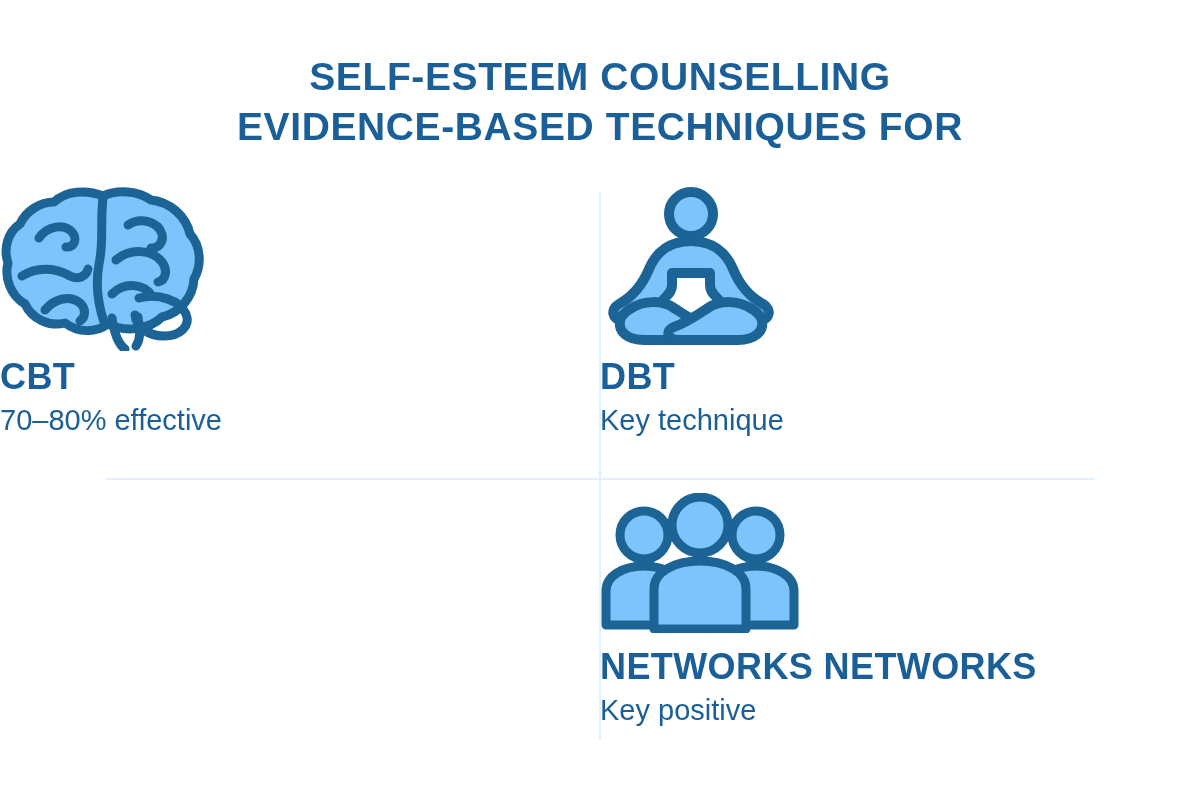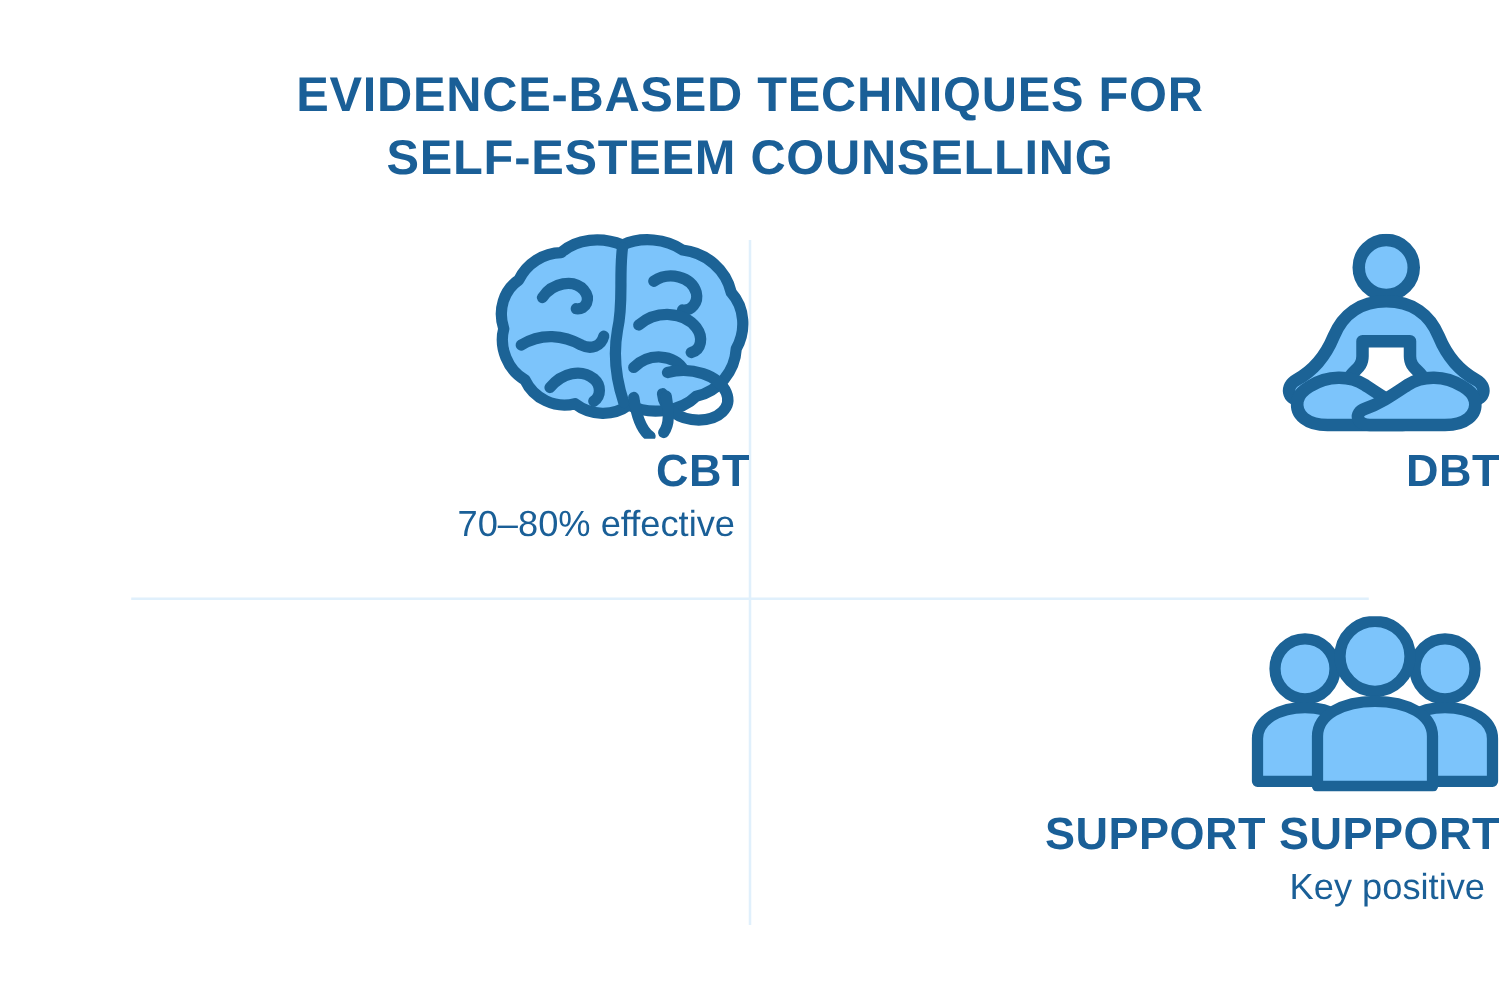--- a/index.html
+++ b/index.html
@@ -70,21 +70,21 @@
     width: 1200px;
     height: 600px;
   }
   .cell {
     position: absolute;
     width: 600px;
     height: 300px;
     box-sizing: border-box;
     display: flex;
     flex-direction: column;
-    align-items: flex-end;
+    align-items: flex-start;
   }
   .cell-tl { left: 0;   top: 0; }
   .cell-tr { left: 600px; top: 0; }
   .cell-bl { left: 0;   top: 300px; }
   .cell-br { left: 600px; top: 300px; }
 
   .icon-wrap {
     height: 176px;
     display: flex;
     align-items: center;
@@ -106,33 +106,33 @@
     margin: 0;
     white-space: nowrap;
   }
   .cell-sub {
     font-family: "Liberation Sans", sans-serif;
     font-weight: normal;
     font-size: 29px;
     line-height: 38px;
     color: #1a5f97;
     text-align: center;
-    margin: 12px;
+    margin: 0;
     margin-top: 3px;
     white-space: nowrap;
   }
 </style>
 </head>
 <body>
 
 <div class="infographic">
 
   <div class="title-block">
+    <span class="title-line">SELF-ESTEEM COUNSELLING</span>
     <span class="title-line">EVIDENCE-BASED TECHNIQUES FOR</span>
-    <span class="title-line">SELF-ESTEEM COUNSELLING</span>
   </div>
 
   <div class="divider-v"></div>
   <div class="divider-h"></div>
 
   <div class="grid">
 
     <div class="cell cell-tl">
       <div class="icon-wrap">
         <svg width="205" height="165" viewBox="0 0 205 165" aria-hidden="true">
@@ -212,37 +212,38 @@
                      C 138 113, 120 113, 108 121
                      C 96 129, 86 136, 74 140
                      C 65 143, 67 153, 78 153
                      L 138 153
                      C 154 153, 164 145, 162 134
                      C 161 128, 157 125, 152 122 Z"></path>
           </g>
         </svg>
       </div>
       <div class="cell-heading">DBT</div>
+      <div class="cell-sub">Key technique</div>
     </div>
 
 
     <div class="cell cell-br">
       <div class="icon-wrap">
         <svg width="200" height="140" viewBox="0 0 200 140" aria-hidden="true">
           <g fill="#7cc4fb" stroke="#1c6396" stroke-width="9" stroke-linecap="round" stroke-linejoin="round">
 
             <circle cx="44" cy="42" r="24"></circle>
             <path d="M6 132 L6 98 C 6 83, 23 73, 44 73 C 65 73, 82 83, 82 98 L 82 132 Z"></path>
 
             <circle cx="156" cy="42" r="24"></circle>
             <path d="M118 132 L118 98 C 118 83, 135 73, 156 73 C 177 73, 194 83, 194 98 L 194 132 Z"></path>
 
             <circle cx="100" cy="32" r="28"></circle>
             <path d="M54 136 L54 96 C 54 79, 74 68, 100 68 C 126 68, 146 79, 146 96 L 146 136 Z"></path>
           </g>
         </svg>
       </div>
-      <div class="cell-heading">SUPPORT SUPPORT</div>
+      <div class="cell-heading">NETWORKS NETWORKS</div>
       <div class="cell-sub">Key positive</div>
     </div>
 
   </div>
 </div>
 
 </body></html>

